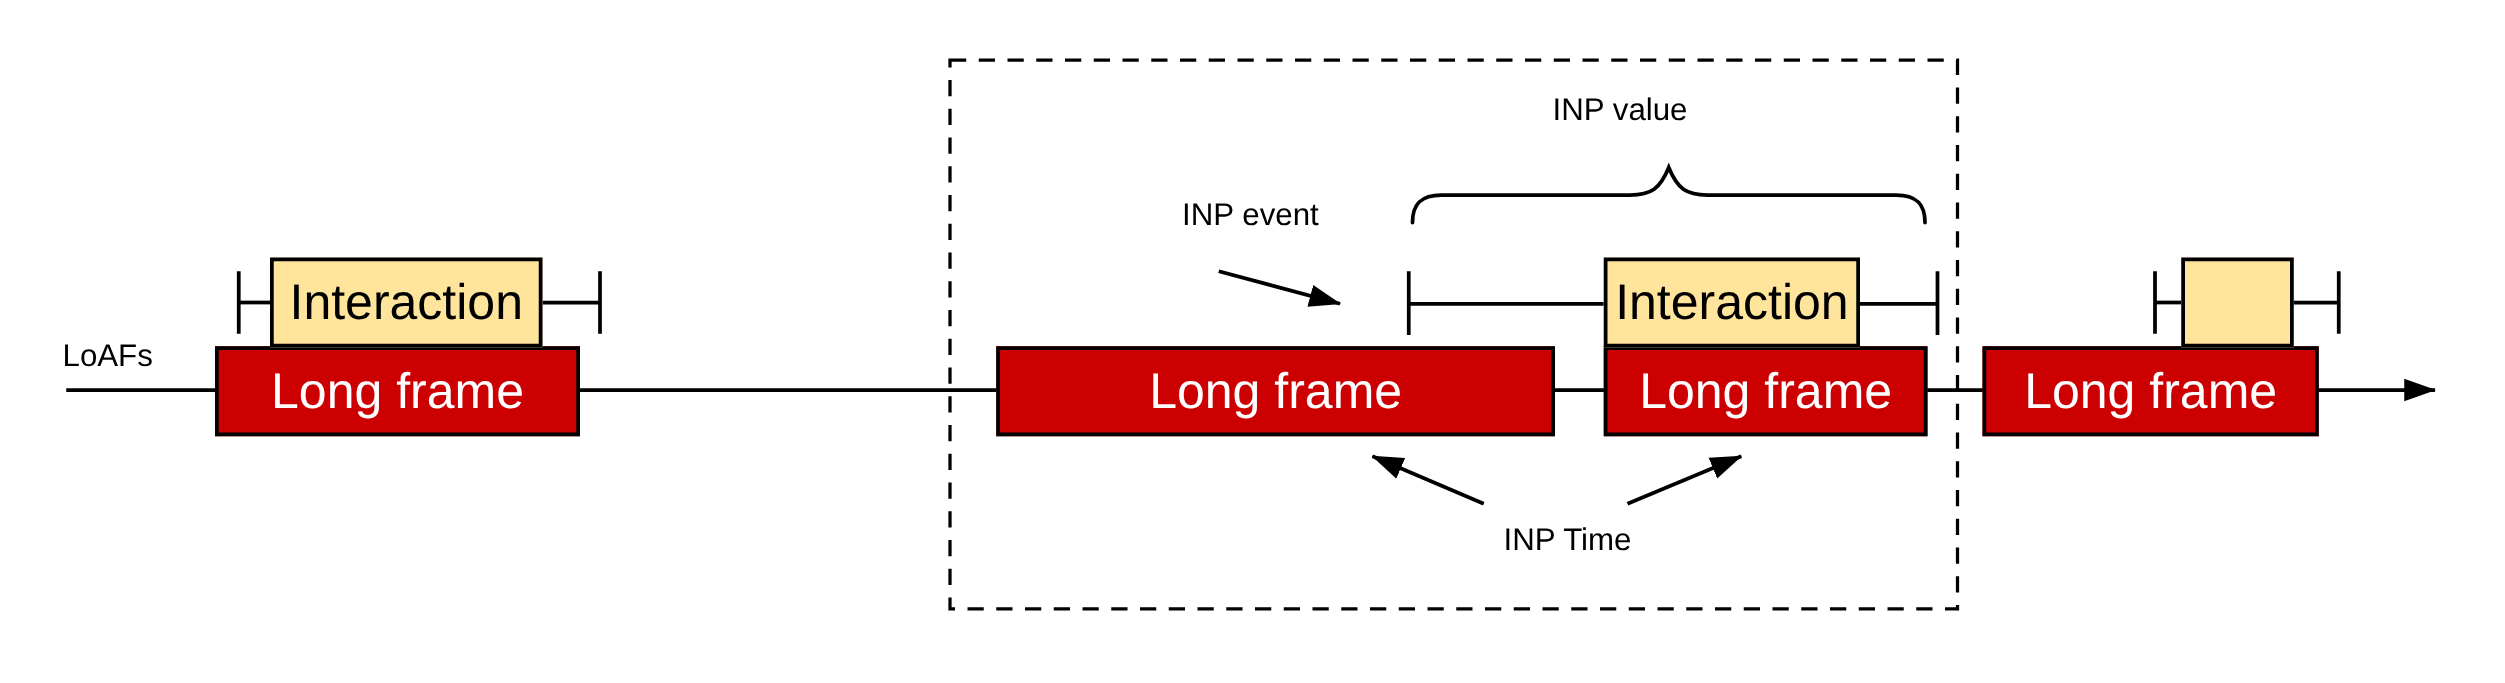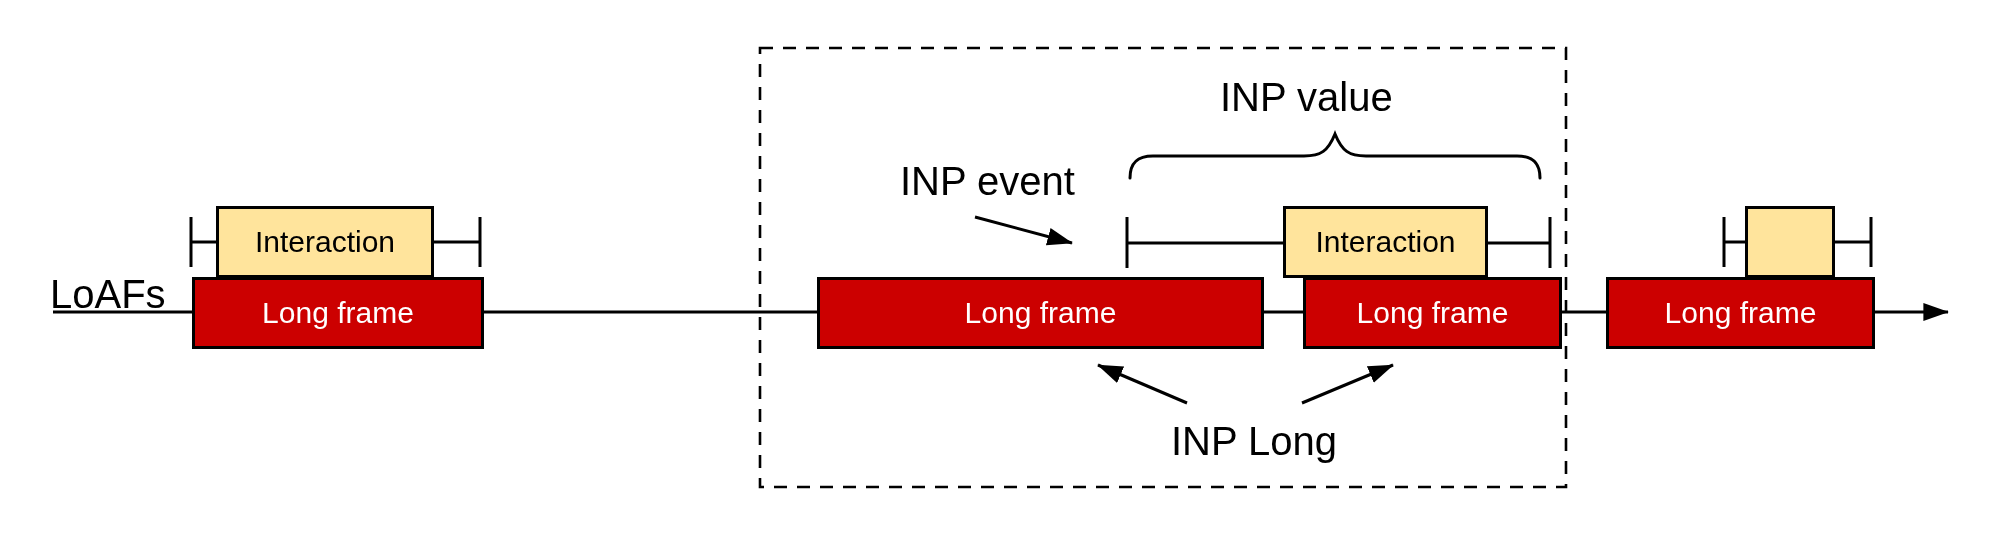--- a/index.html
+++ b/index.html
@@ -29,40 +29,39 @@
   svg.lines line, svg.lines path, svg.lines rect {
     stroke: var(--outline);
     fill: none;
   }
   .box {
     position: absolute;
     display: flex;
     align-items: center;
     justify-content: center;
     border: 3px solid var(--outline);
-    font-size: 30px;
+    font-size: 40px;
     line-height: 1;
     white-space: nowrap;
   }
   .box.red {
     top: 277px;
     height: 72px;
     background: var(--long-frame-fill);
     color: var(--long-frame-text);
-    margin-left: 20px;
   }
   .box.yellow {
     top: 206px;
     height: 72px;
     background: var(--interaction-fill);
     color: var(--interaction-text);
   }
   .label {
     position: absolute;
-    font-size: 40px;
+    font-size: 25px;
     line-height: 1.1;
     text-align: center;
     white-space: nowrap;
     color: var(--outline);
   }
 </style>
 </head>
 <body>
 
 <div class="stage">
@@ -135,15 +134,15 @@
   </div>
   <div class="box yellow" style="left:1283px; width:205px;">
     <span>Interaction</span>
   </div>
   <div class="box yellow" style="left:1745px; width:90px;">
     <span></span>
   </div>
 
   <div class="label" style="left:1220px; top:75px; width:152px;">INP value</div>
   <div class="label" style="left:900px; top:159px; width:155px;text-align:right;">INP event</div>
-  <div class="label" style="left:1166px; top:419px; width:176px;">INP Long</div>
+  <div class="label" style="left:1166px; top:419px; width:176px;">INP Time</div>
 
 </div>
 
 </body></html>

